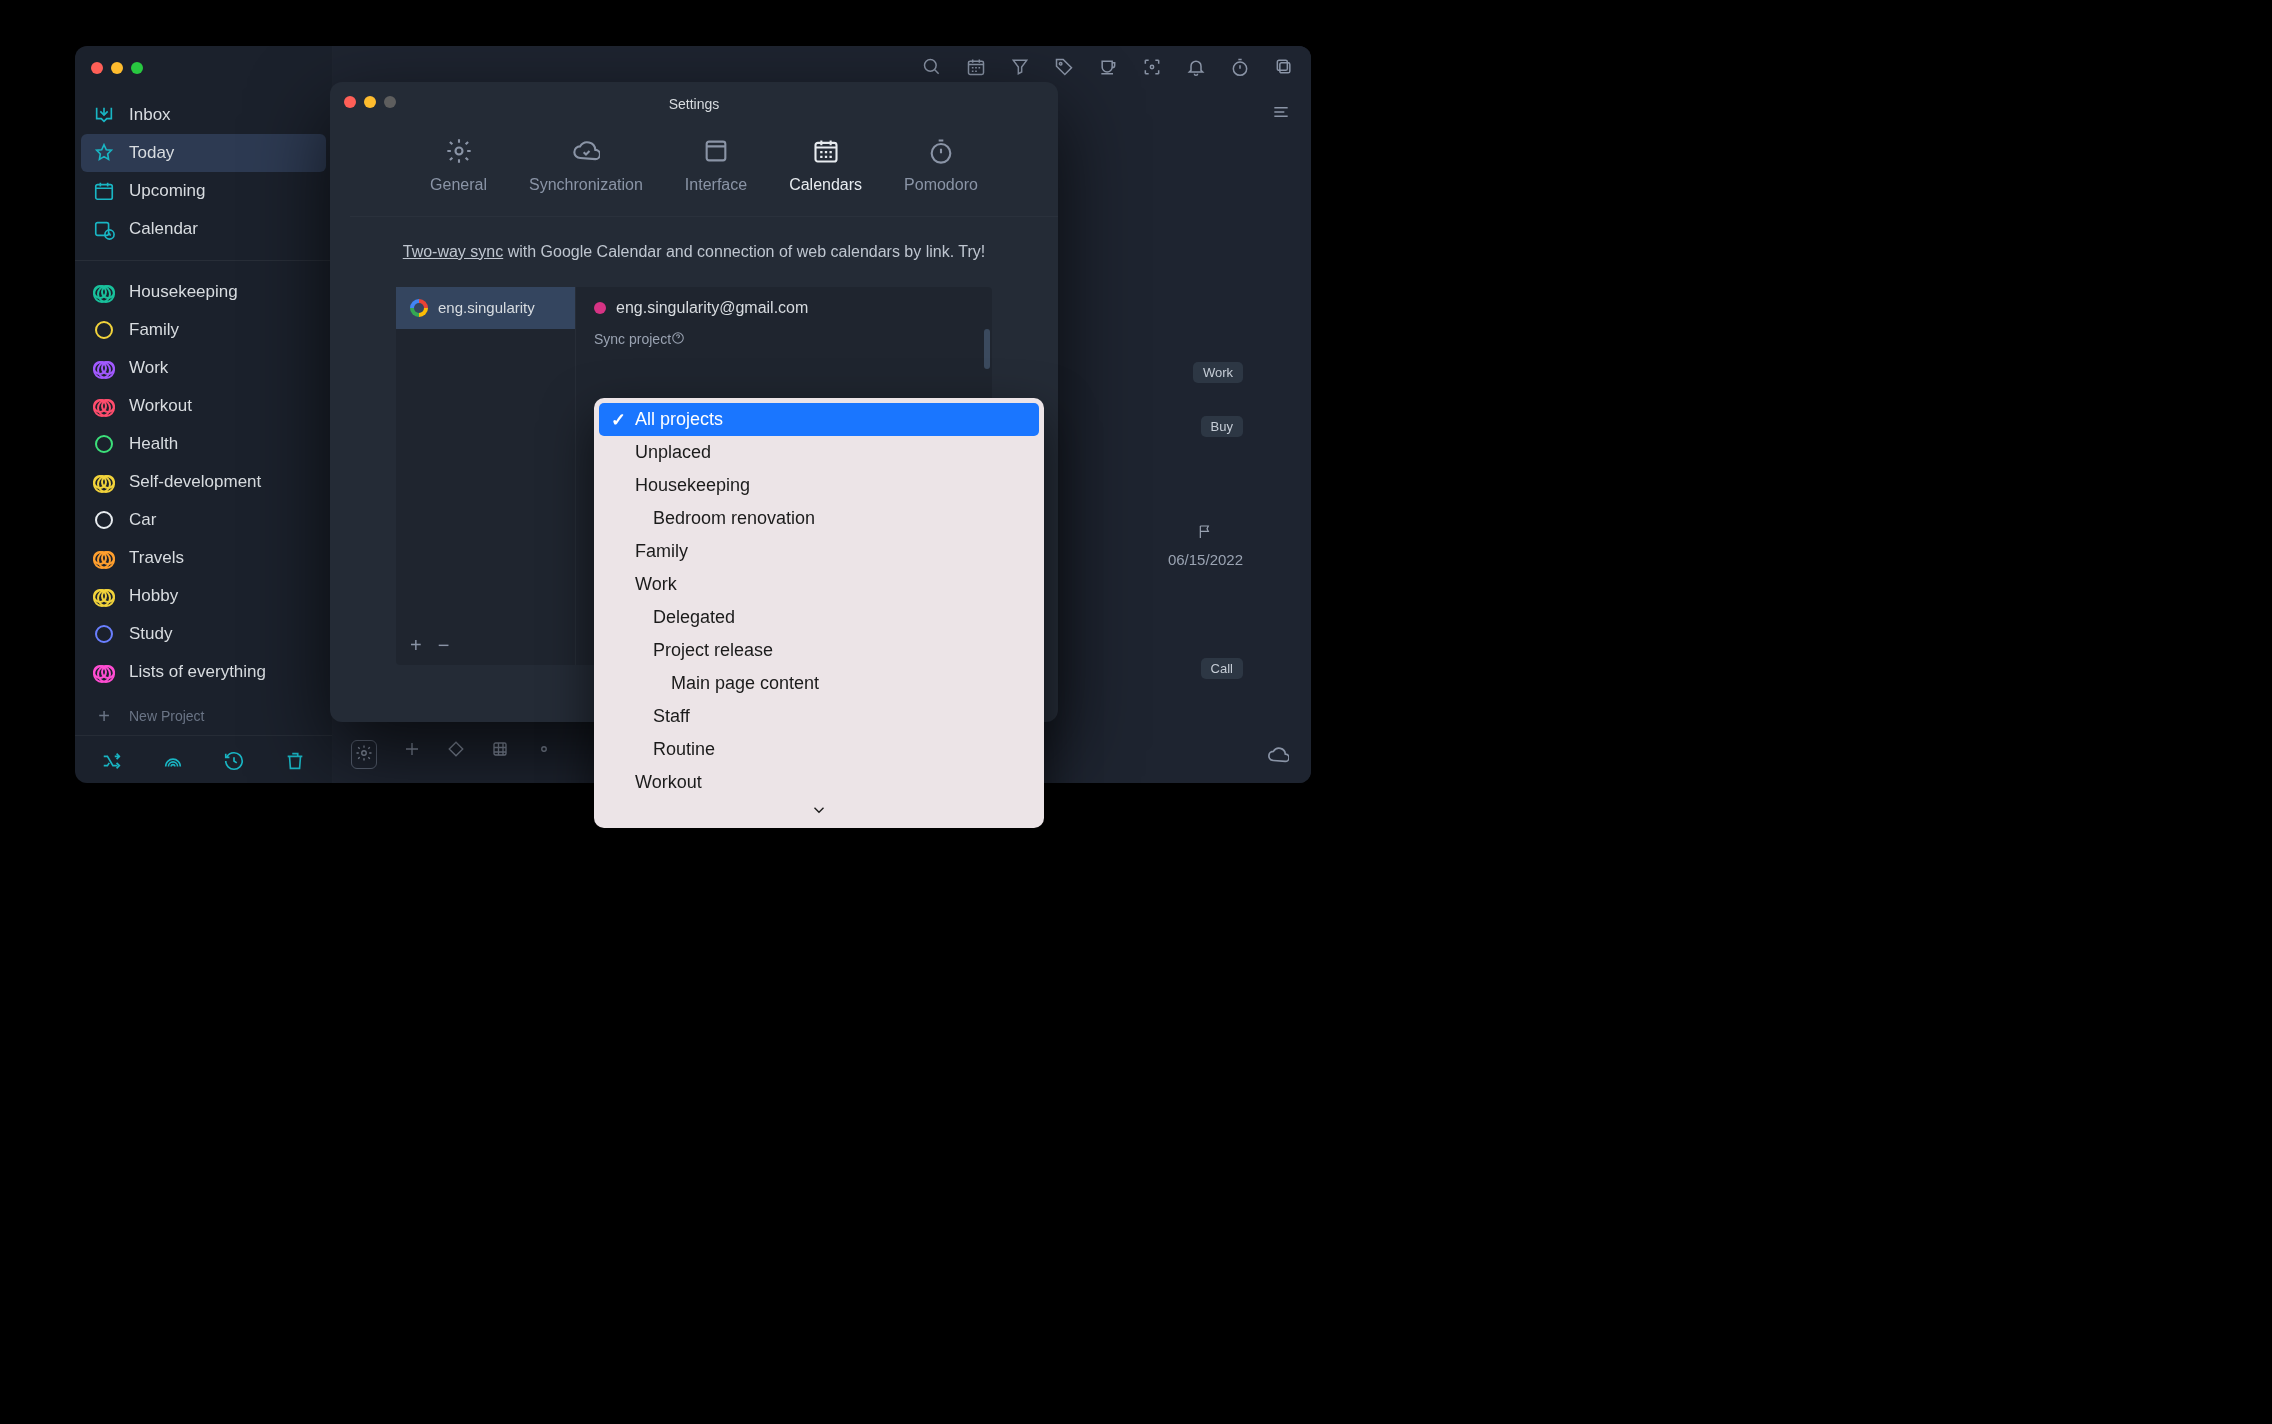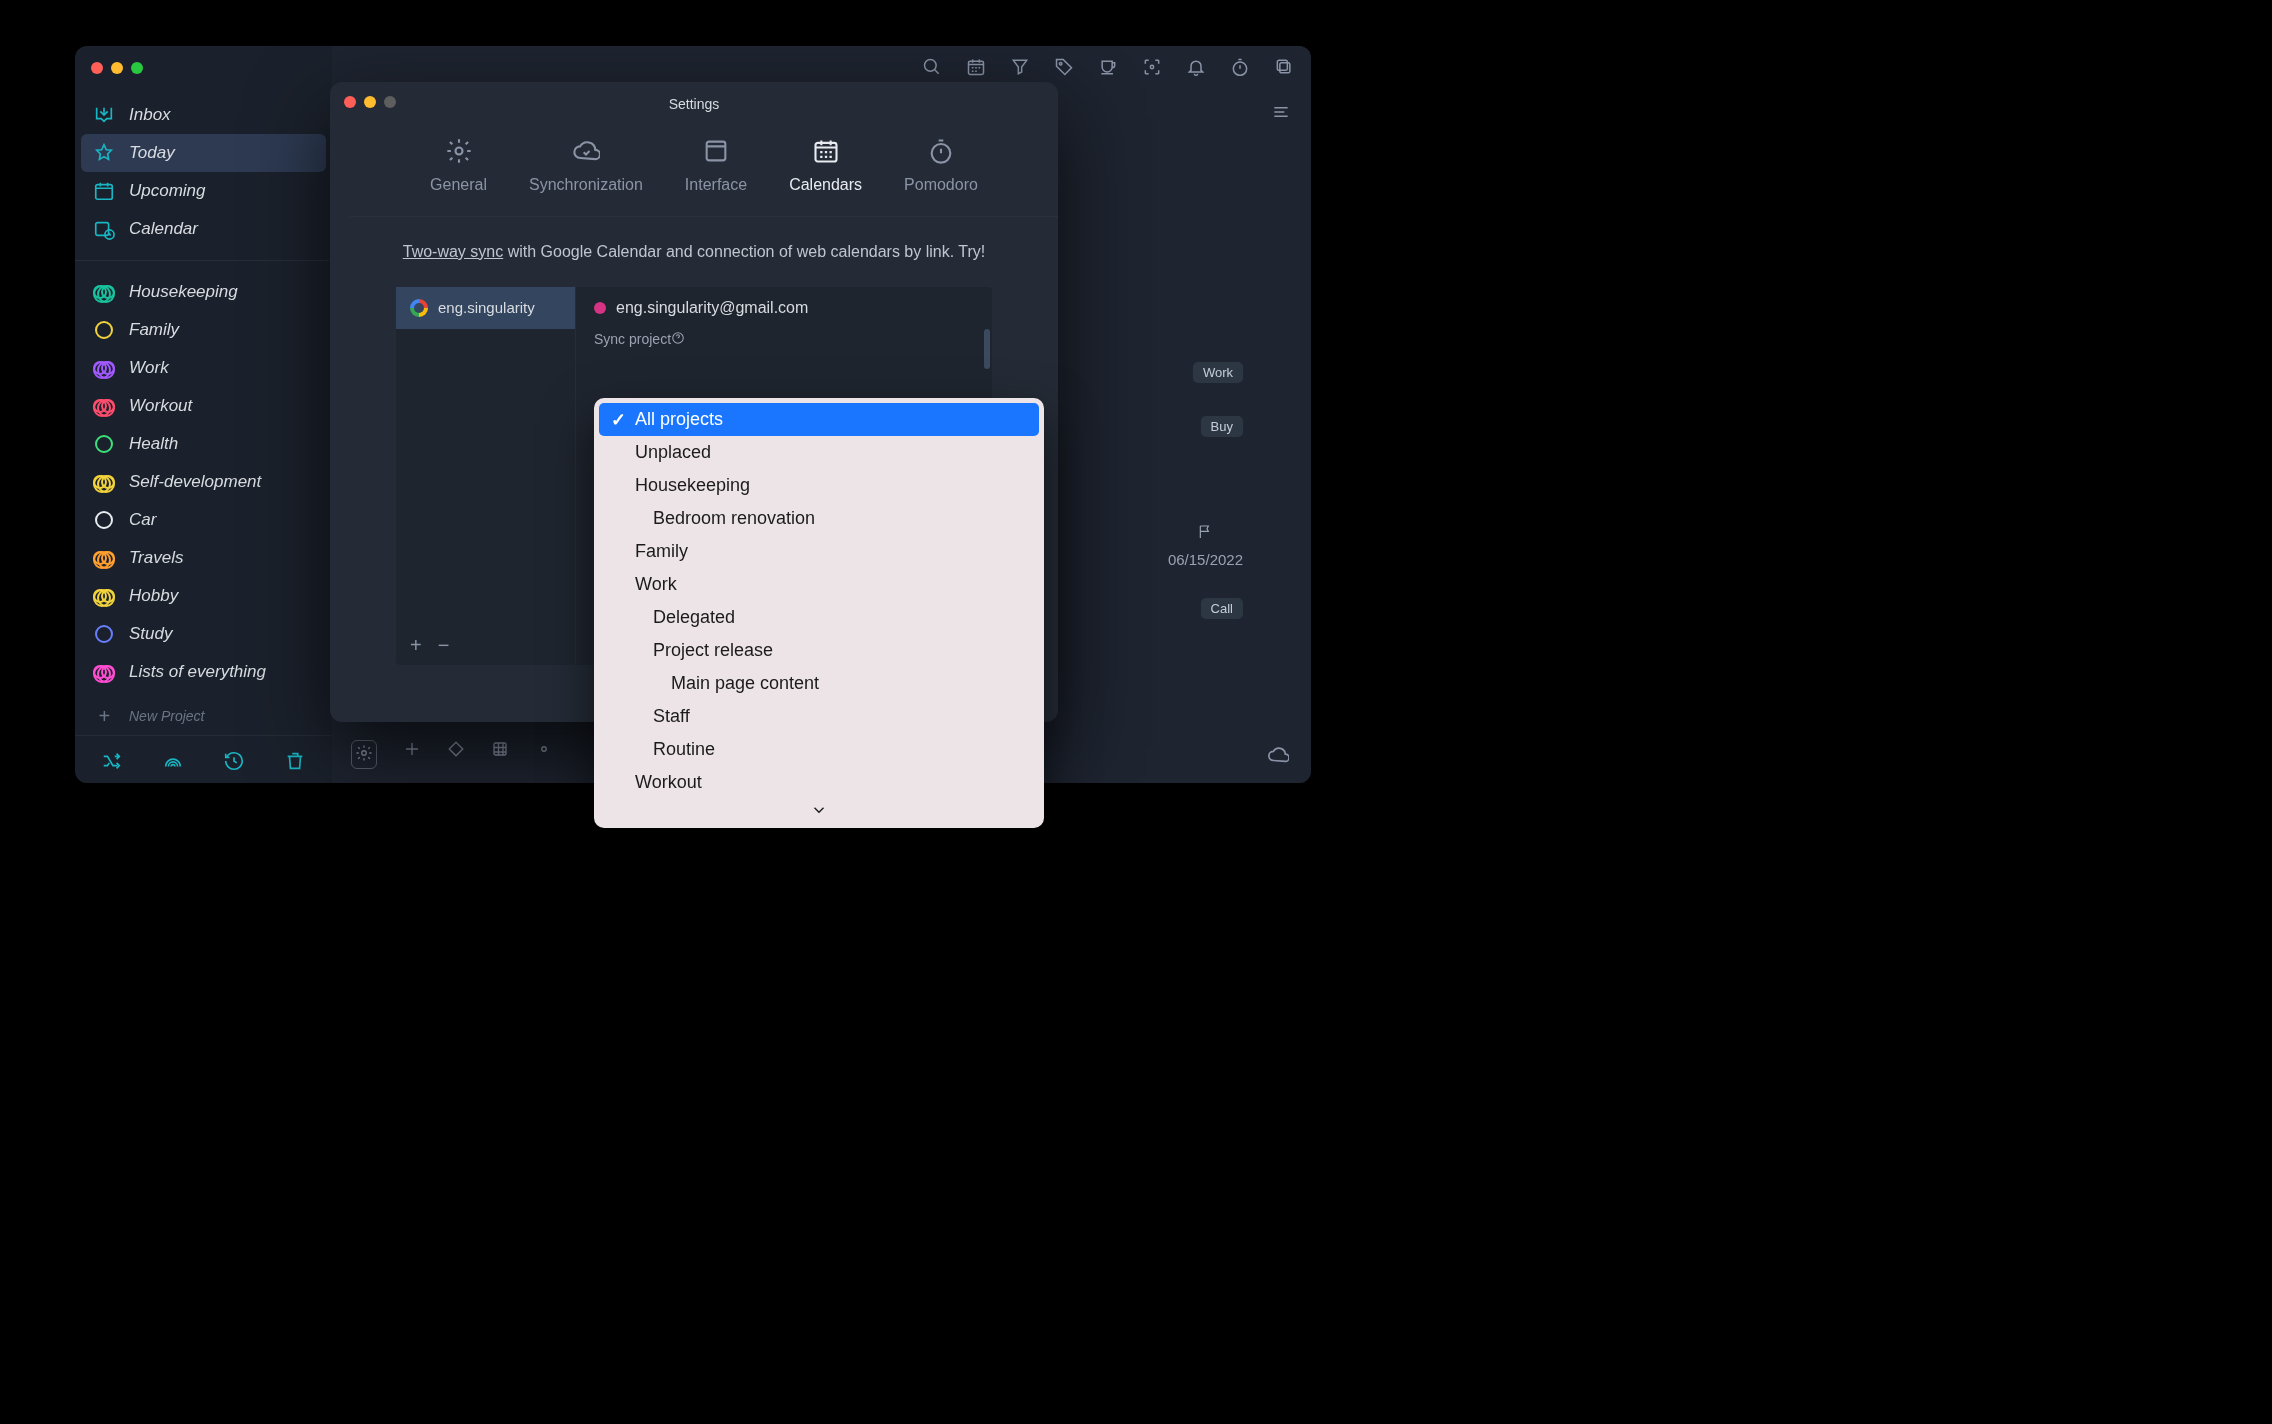--- a/index.html
+++ b/index.html
@@ -56,21 +56,20 @@
     margin: 6px 0;
   }
   .sb-item {
     display: flex;
     align-items: center;
     gap: 14px;
     padding: 8px 10px 8px 18px;
     cursor: pointer;
     color: #d8dce0;
     font-size: 17px;
-    font-style: italic;
   }
   .sb-item.active {
     background: #2d3a52;
     border-radius: 6px;
     margin: 0 6px;
     padding-left: 12px;
   }
   .sb-item .icon { width: 22px; height: 22px; display:flex; align-items:center; justify-content:center; }
   .ring {
     width: 18px; height: 18px; border-radius: 50%;
@@ -142,21 +141,21 @@
     display:flex;
     align-items:center;
     gap:8px;
     color:#9aa3b2;
     font-size:15px;
     flex-direction:column;
   }
   .task-call {
     position:absolute;
     right:68px;
-    top:552px;
+    top:612px;
   }
   .cloud-icon {
     position: absolute;
     bottom: 14px;
     right: 22px;
     color: #8a94a6;
   }
   .bottom-toolbar {
     position:absolute;
     bottom:14px;

